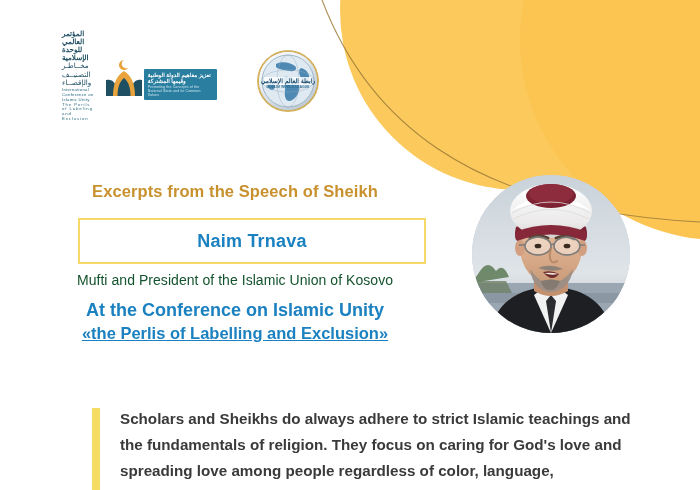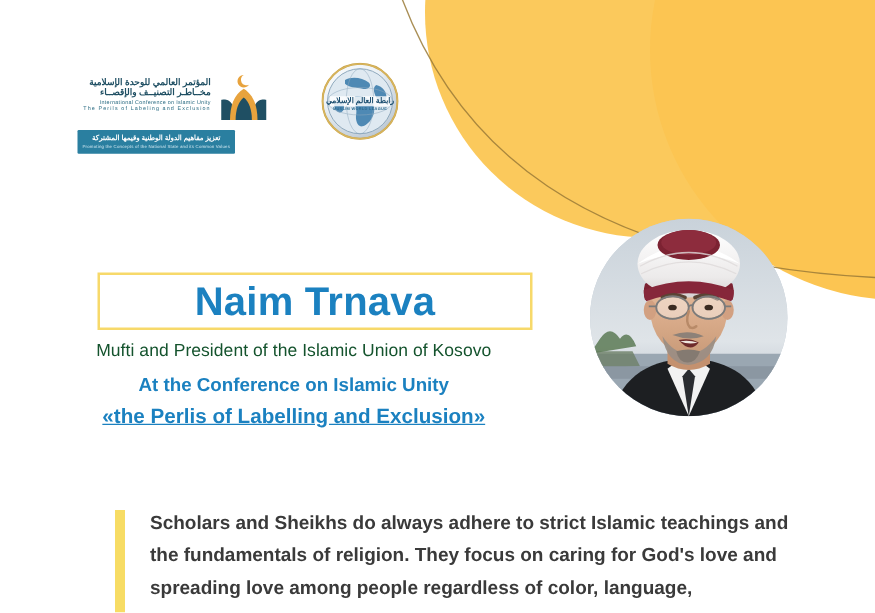--- a/index.html
+++ b/index.html
@@ -11,53 +11,53 @@
     position:relative;
   }
   .stage{position:absolute;inset:0;width:700px;height:490px;overflow:hidden;background:#fff;}
 
   
   .deco{position:absolute;top:0;left:0;width:700px;height:490px;pointer-events:none;}
 
   
   .logo-row{position:absolute;left:62px;top:52px;display:flex;align-items:flex-start;gap:40px;}
 
-  .conf-logo{display:flex;flex-direction:column;align-items:flex-start;width:155px;}
+  .conf-logo{display:flex;flex-direction:row;align-items:flex-end;width:155px;}
   .conf-top{display:flex;align-items:center;justify-content:flex-end;gap:6px;height:48px;}
   .conf-txt{display:flex;flex-direction:column;align-items:flex-end;line-height:1.12;}
   .conf-ar1{font-size:7.2px;color:#1f4f63;font-weight:bold;letter-spacing:.2px;}
-  .conf-ar2{font-size:7.2px;color:#1f4f63;font-weight:bold;letter-spacing:1.1px;margin-left:18px;}
+  .conf-ar2{font-size:7.2px;color:#1f4f63;font-weight:normal;letter-spacing:1.1px;}
   .conf-en1{font-size:4.3px;color:#2a6b82;letter-spacing:.25px;margin-top:1.5px;}
   .conf-en2{font-size:4.3px;color:#2a6b82;letter-spacing:.9px;}
   .conf-emblem{width:40px;height:44px;flex:0 0 40px;}
   .conf-band{margin-top:4px;background:#2a7fa0;padding:3px 4px 3.5px;display:flex;flex-direction:column;align-items:center;justify-content:center;border-radius:1px;}
   .band-ar{font-size:5.6px;color:#ffffff;font-weight:bold;letter-spacing:.2px;}
   .band-en{font-size:3.5px;color:#cfe6ef;letter-spacing:.15px;margin-top:1px;}
 
   .mwl-logo{width:62px;height:62px;margin-top:-2px;}
 
   
   .excerpt{
     position:absolute;left:0px;top:182px;width:470px;text-align:center;
     font-size:16.5px;font-weight:bold;color:#c8912e;letter-spacing:.1px;
   }
   .name-box{
     position:absolute;left:78px;top:218px;width:348px;height:46px;
     border:2.5px solid #f7d96a;background:#ffffff;box-sizing:border-box;
     display:flex;align-items:center;justify-content:center;
   }
-  .name-box span{font-size:32px;font-weight:bold;color:#1b81c0;letter-spacing:.2px;}
+  .name-box span{font-size:18px;font-weight:bold;color:#1b81c0;letter-spacing:.2px;}
 
   .role{
     position:absolute;left:0;top:272px;width:470px;text-align:center;
     font-size:14px;color:#14532d;letter-spacing:.05px;
   }
   .conf-line1{
     position:absolute;left:0;top:300px;width:470px;text-align:center;
-    font-size:15px;font-weight:bold;color:#1b81c0;
+    font-size:18px;font-weight:bold;color:#1b81c0;
   }
   .conf-line2{
     position:absolute;left:0;top:324px;width:470px;text-align:center;
     font-size:16.5px;font-weight:bold;color:#1b81c0;text-decoration:underline;
   }
 
   
   .portrait-wrap{position:absolute;left:472px;top:175px;width:158px;height:158px;}
   .portrait-clip{width:158px;height:158px;border-radius:50%;overflow:hidden;position:relative;background:#c2ccd6;}
 
@@ -134,20 +134,21 @@
         <ellipse cx="31" cy="31" rx="11" ry="26"></ellipse>
         <line x1="5" y1="31" x2="57" y2="31"></line>
       </g>
       <rect x="7" y="27" width="48" height="8" fill="#ffffff" opacity="0.82"></rect>
       <text x="31" y="32.6" text-anchor="middle" font-family="'Liberation Sans', sans-serif" font-size="6.1" font-weight="bold" fill="#1d4f70">رابطة العالم الإسلامي</text>
       <text x="31" y="38" text-anchor="middle" font-family="'Liberation Sans', sans-serif" font-size="3.1" font-weight="bold" fill="#2b6a8e" letter-spacing="0.25">MUSLIM WORLD LEAGUE</text>
       <circle cx="31" cy="31" r="30" fill="none" stroke="#d8b55e" stroke-width="1"></circle>
     </svg>
   </div>
 
+  <div class="excerpt">Excerpts from the Speech of  Sheikh</div>
 
   <div class="name-box">
     <span>Naim Trnava</span>
   </div>
 
   <div class="role">Mufti and President of the Islamic Union of Kosovo</div>
   <div class="conf-line1">At the Conference on Islamic Unity</div>
   <div class="conf-line2">«the Perlis of Labelling and Exclusion»</div>
 
   <div class="portrait-wrap">

